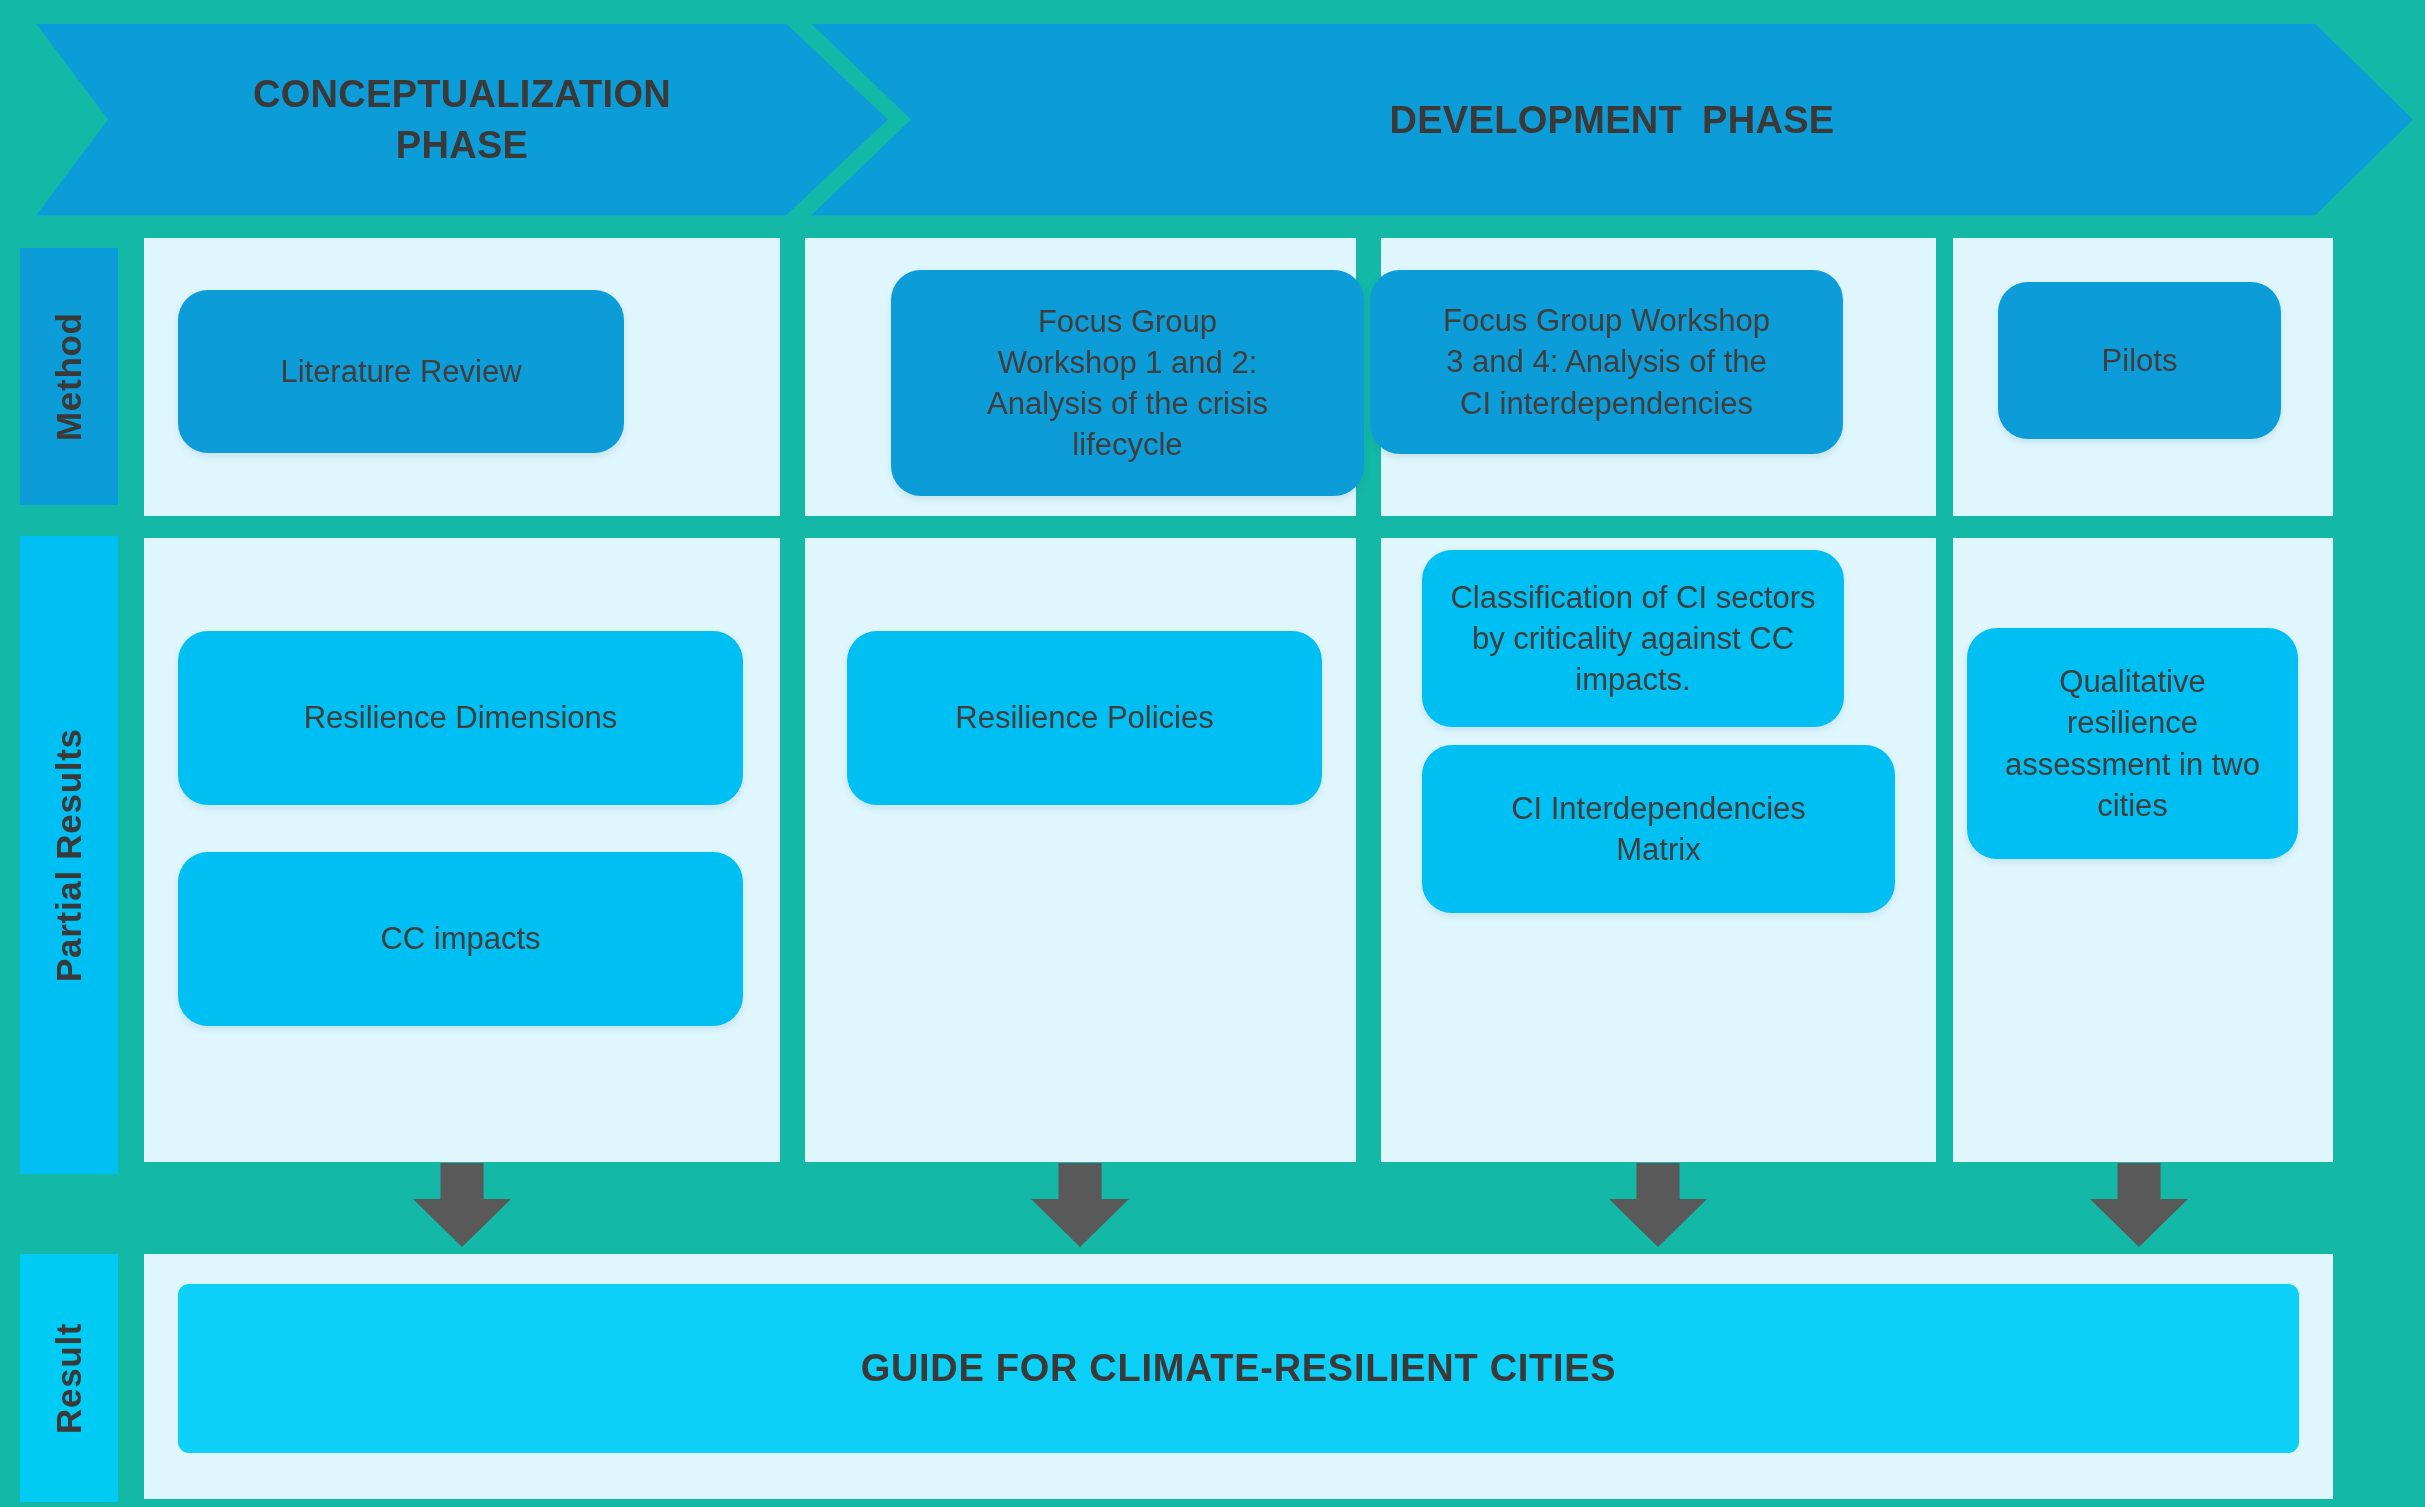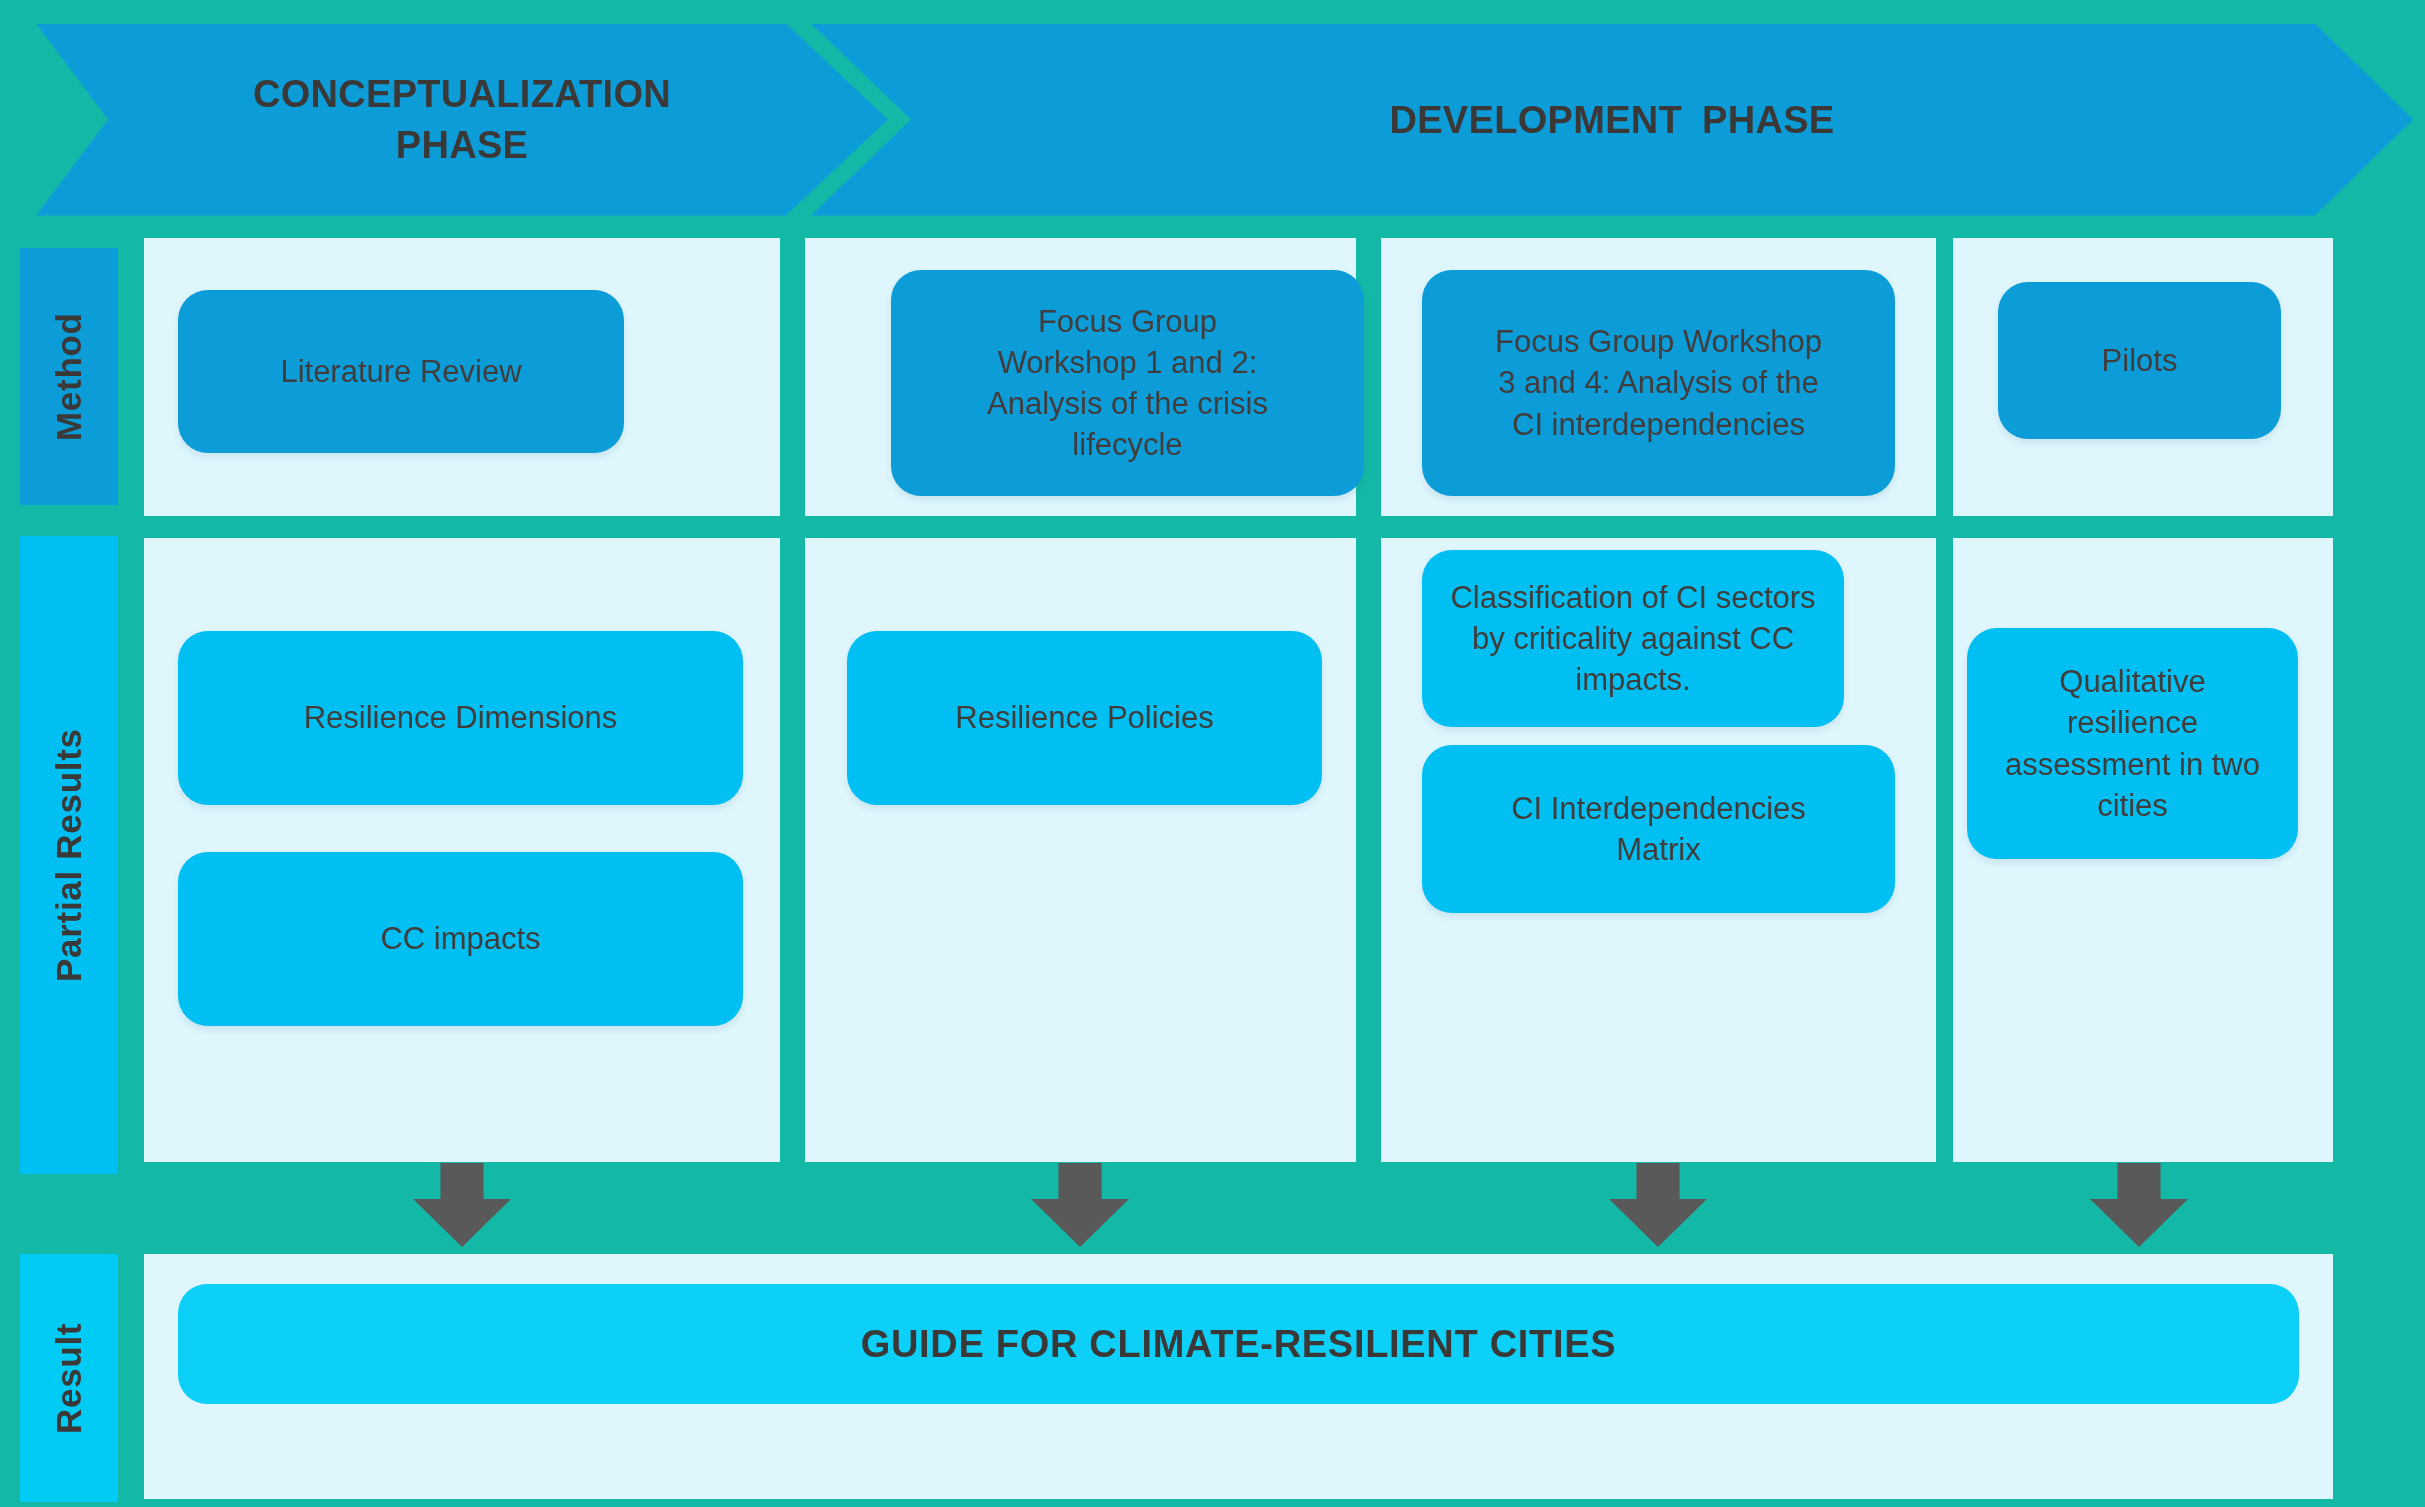--- a/index.html
+++ b/index.html
@@ -54,21 +54,21 @@
     display:flex;align-items:center;justify-content:center;
     text-align:center;color:#403D3C;
     font-size:31px;line-height:1.33;
     box-shadow:0 3.9px 7.9px rgba(0,80,120,.10);
   }
   .box-blue{background:var(--phase-blue,#0C9DD9);}
   .box-cyan{background:var(--partial-cyan,#00BFF2);}
   .b-lit{left:178px;top:290px;width:446px;height:163px;}
   .b-fg12{left:847px;top:270px;width:473px;height:226px;margin-left:44px;}
   .b-fg12 span{max-width:315px;}
-  .b-fg34{left:1422px;top:270px;width:473px;height:226px;}
+  .b-fg34{left:1370px;top:270px;width:473px;height:184px;}
   .b-fg34 span{max-width:334px;}
   .b-pilots{left:1998px;top:282px;width:283px;height:157px;}
   .b-resdim{left:178px;top:631px;width:565px;height:174px;}
   .b-ccimp{left:178px;top:852px;width:565px;height:174px;}
   .b-respol{left:847px;top:631px;width:475px;height:174px;}
   .b-classif{left:1422px;top:550px;width:422px;height:177px;}
   .b-classif span{max-width:380px;}
   .b-cimatrix{left:1422px;top:745px;width:473px;height:168px;}
   .b-cimatrix span{max-width:308px;}
   .b-cascading{left:1422px;top:957px;width:473px;height:174px;}
@@ -76,22 +76,22 @@
   .b-qual span{max-width:275px;}
   
   .down-arrow{
     position:absolute;top:1163px;width:98px;height:84px;
     background:var(--arrow-gray,#595959);
     clip-path:polygon(28% 0, 72% 0, 72% 43%, 100% 43%, 50% 100%, 0 43%, 28% 43%);
   }
   .a1{left:413px;} .a2{left:1031px;} .a3{left:1609px;} .a4{left:2090px;}
   
   .result-bar{
-    position:absolute;left:178px;top:1284px;width:2121px;height:120px;
-    background:var(--result-bar-cyan,#0CD0F8);border-radius:29px;
+    position:absolute;left:178px;top:1284px;width:2121px;height:169px;
+    background:var(--result-bar-cyan,#0CD0F8);border-radius:11px;
     display:flex;align-items:center;justify-content:center;
     font-weight:bold;font-size:38px;letter-spacing:0.7px;
     color:var(--text-dark,#3B3838);text-align:center;
   }
 </style>
 </head>
 <body>
 
 <div class="canvas">
 

